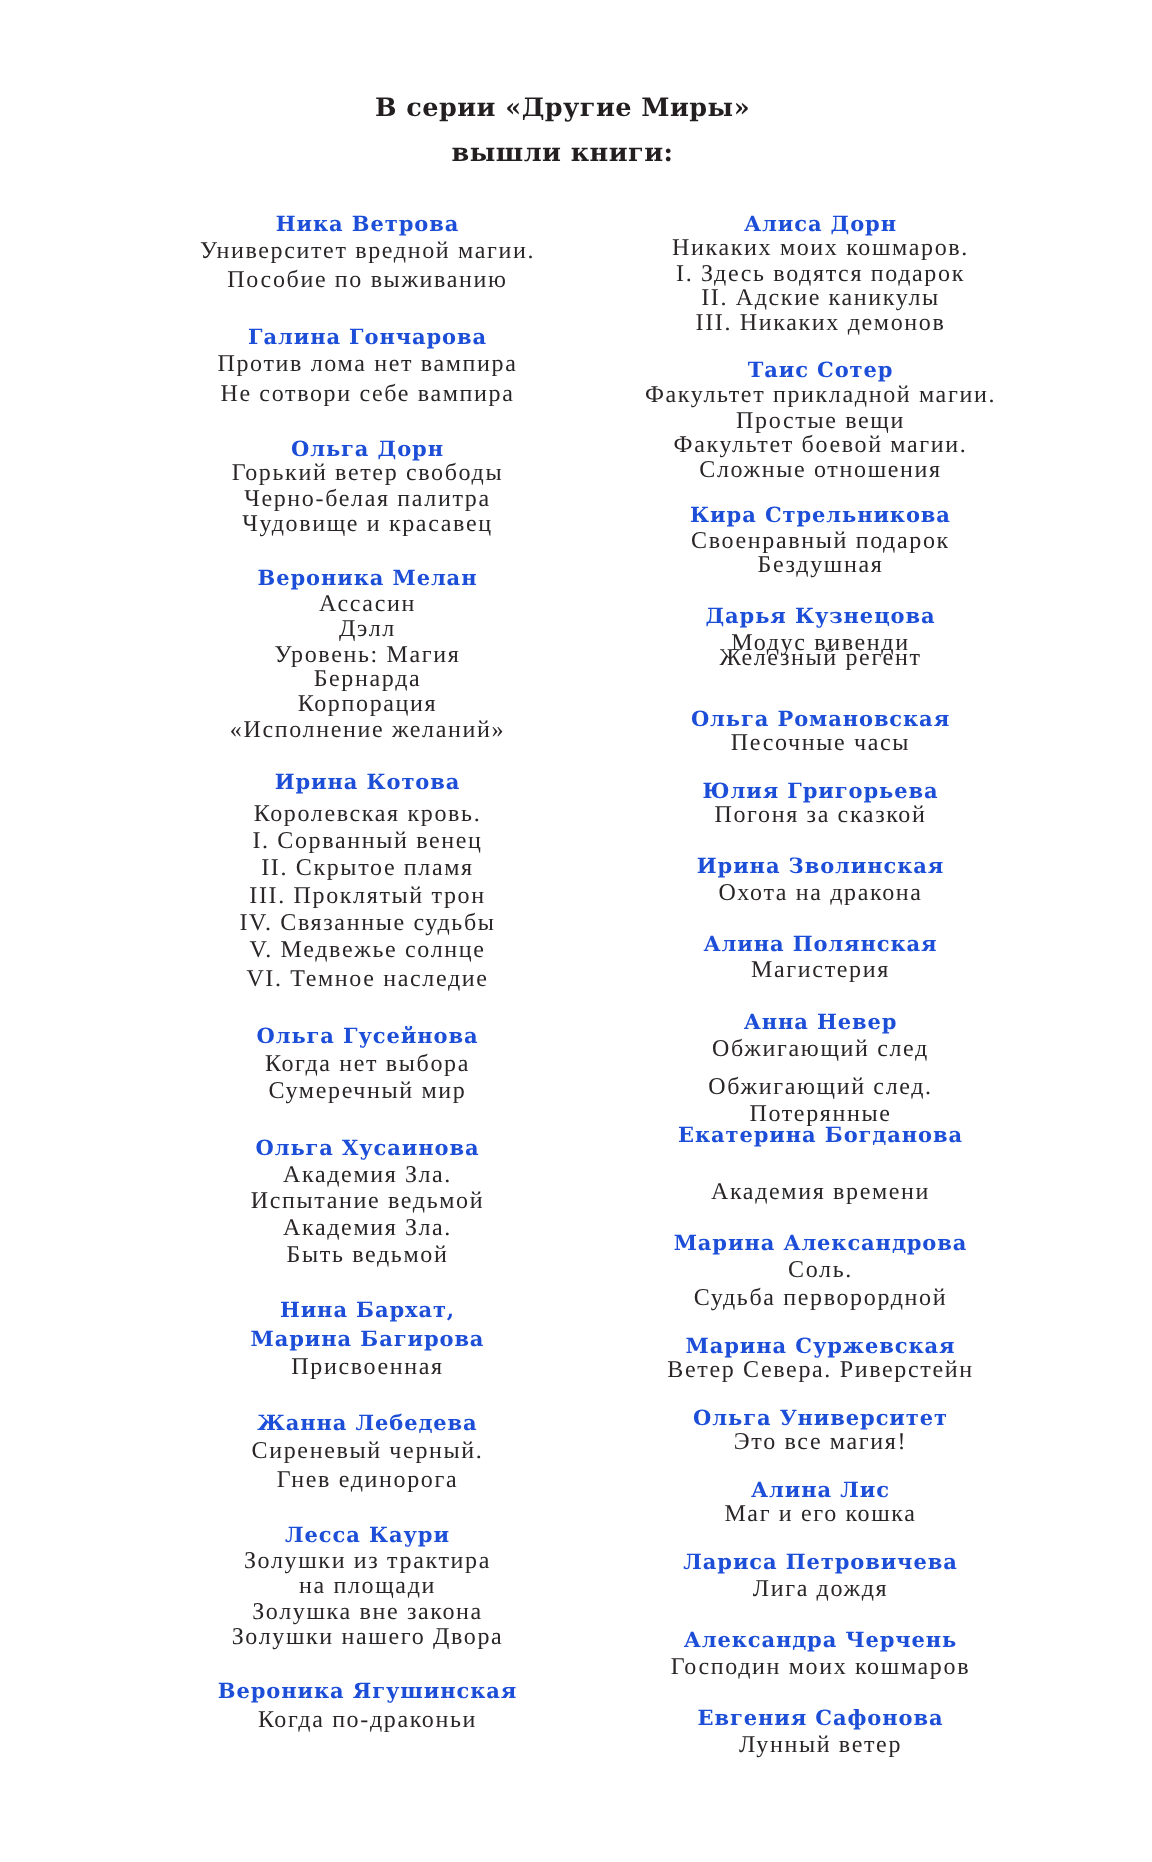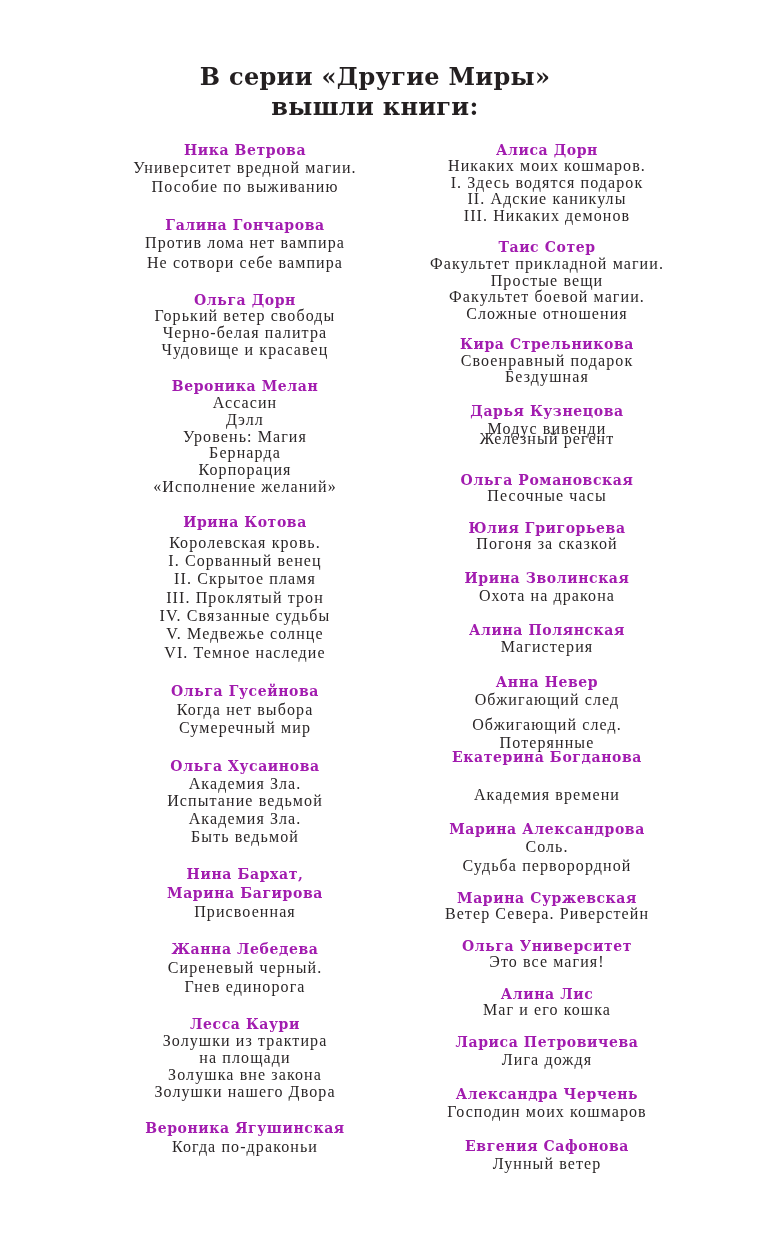--- a/index.html
+++ b/index.html
@@ -1,22 +1,22 @@
 <!DOCTYPE html>
 <html><head>
 <meta charset="utf-8">
 <style>
   html, body { margin:0; padding:0; background:#ffffff; }
   body { width:768px; height:1241px; position:relative; overflow:hidden; color:#231f20; }
-  .title { position:absolute; left:0; width:750px; text-align:center; font-family:"DejaVu Serif", serif; font-weight:bold; font-size:24px; letter-spacing:0.3px; }
+  .title { position:absolute; left:0; width:750px; text-align:center; font-family:"DejaVu Serif", serif; font-weight:bold; font-size:17px; letter-spacing:0.3px; }
   .col { position:absolute; text-align:center; }
   .col-left { left:95px; width:300px; }
   .col-right { left:397px; width:300px; }
   .ln { position:absolute; left:0; width:100%; white-space:nowrap; font-family:"Liberation Serif", serif; font-size:16px; line-height:18px; letter-spacing:1.1px; color:#2a2627; }
-  .ln.name { font-family:"DejaVu Serif", serif; font-weight:bold; font-size:14px; letter-spacing:0.6px; color:#a21caf; }
+  .ln.name { font-family:"DejaVu Serif", serif; font-weight:bold; font-size:14px; letter-spacing:0.6px; color:#1d4ed8; }
 </style>
 </head>
 <body>
 
 <div class="title" style="top:62px;">В серии «Другие Миры»</div>
 <div class="title" style="top:92px;">вышли книги:</div>
 
 <div class="col col-left">
 
   <div class="ln name" style="top:141px">Ника Ветрова</div>

